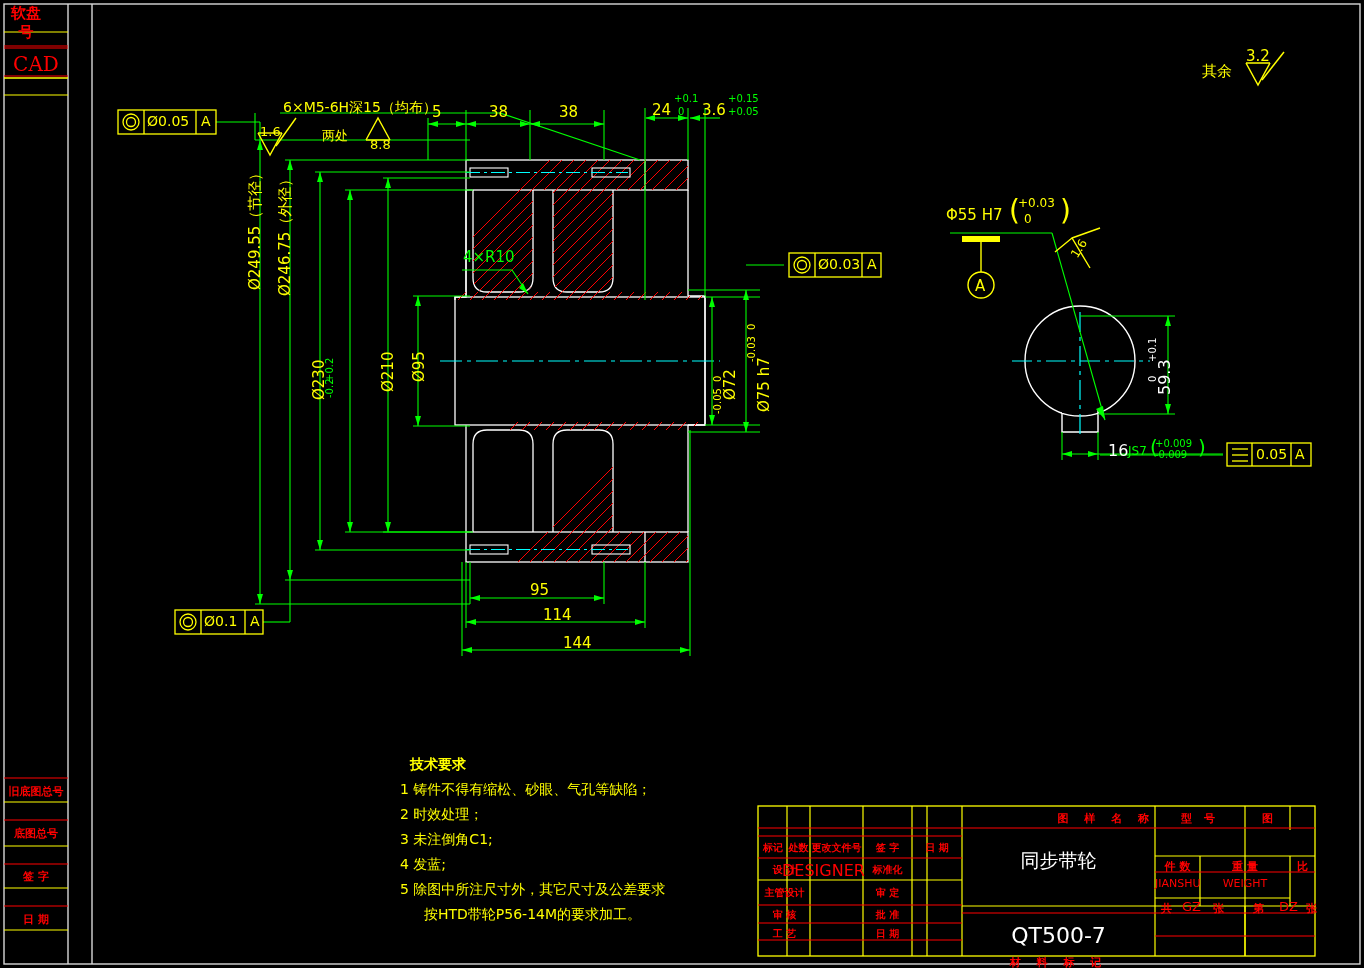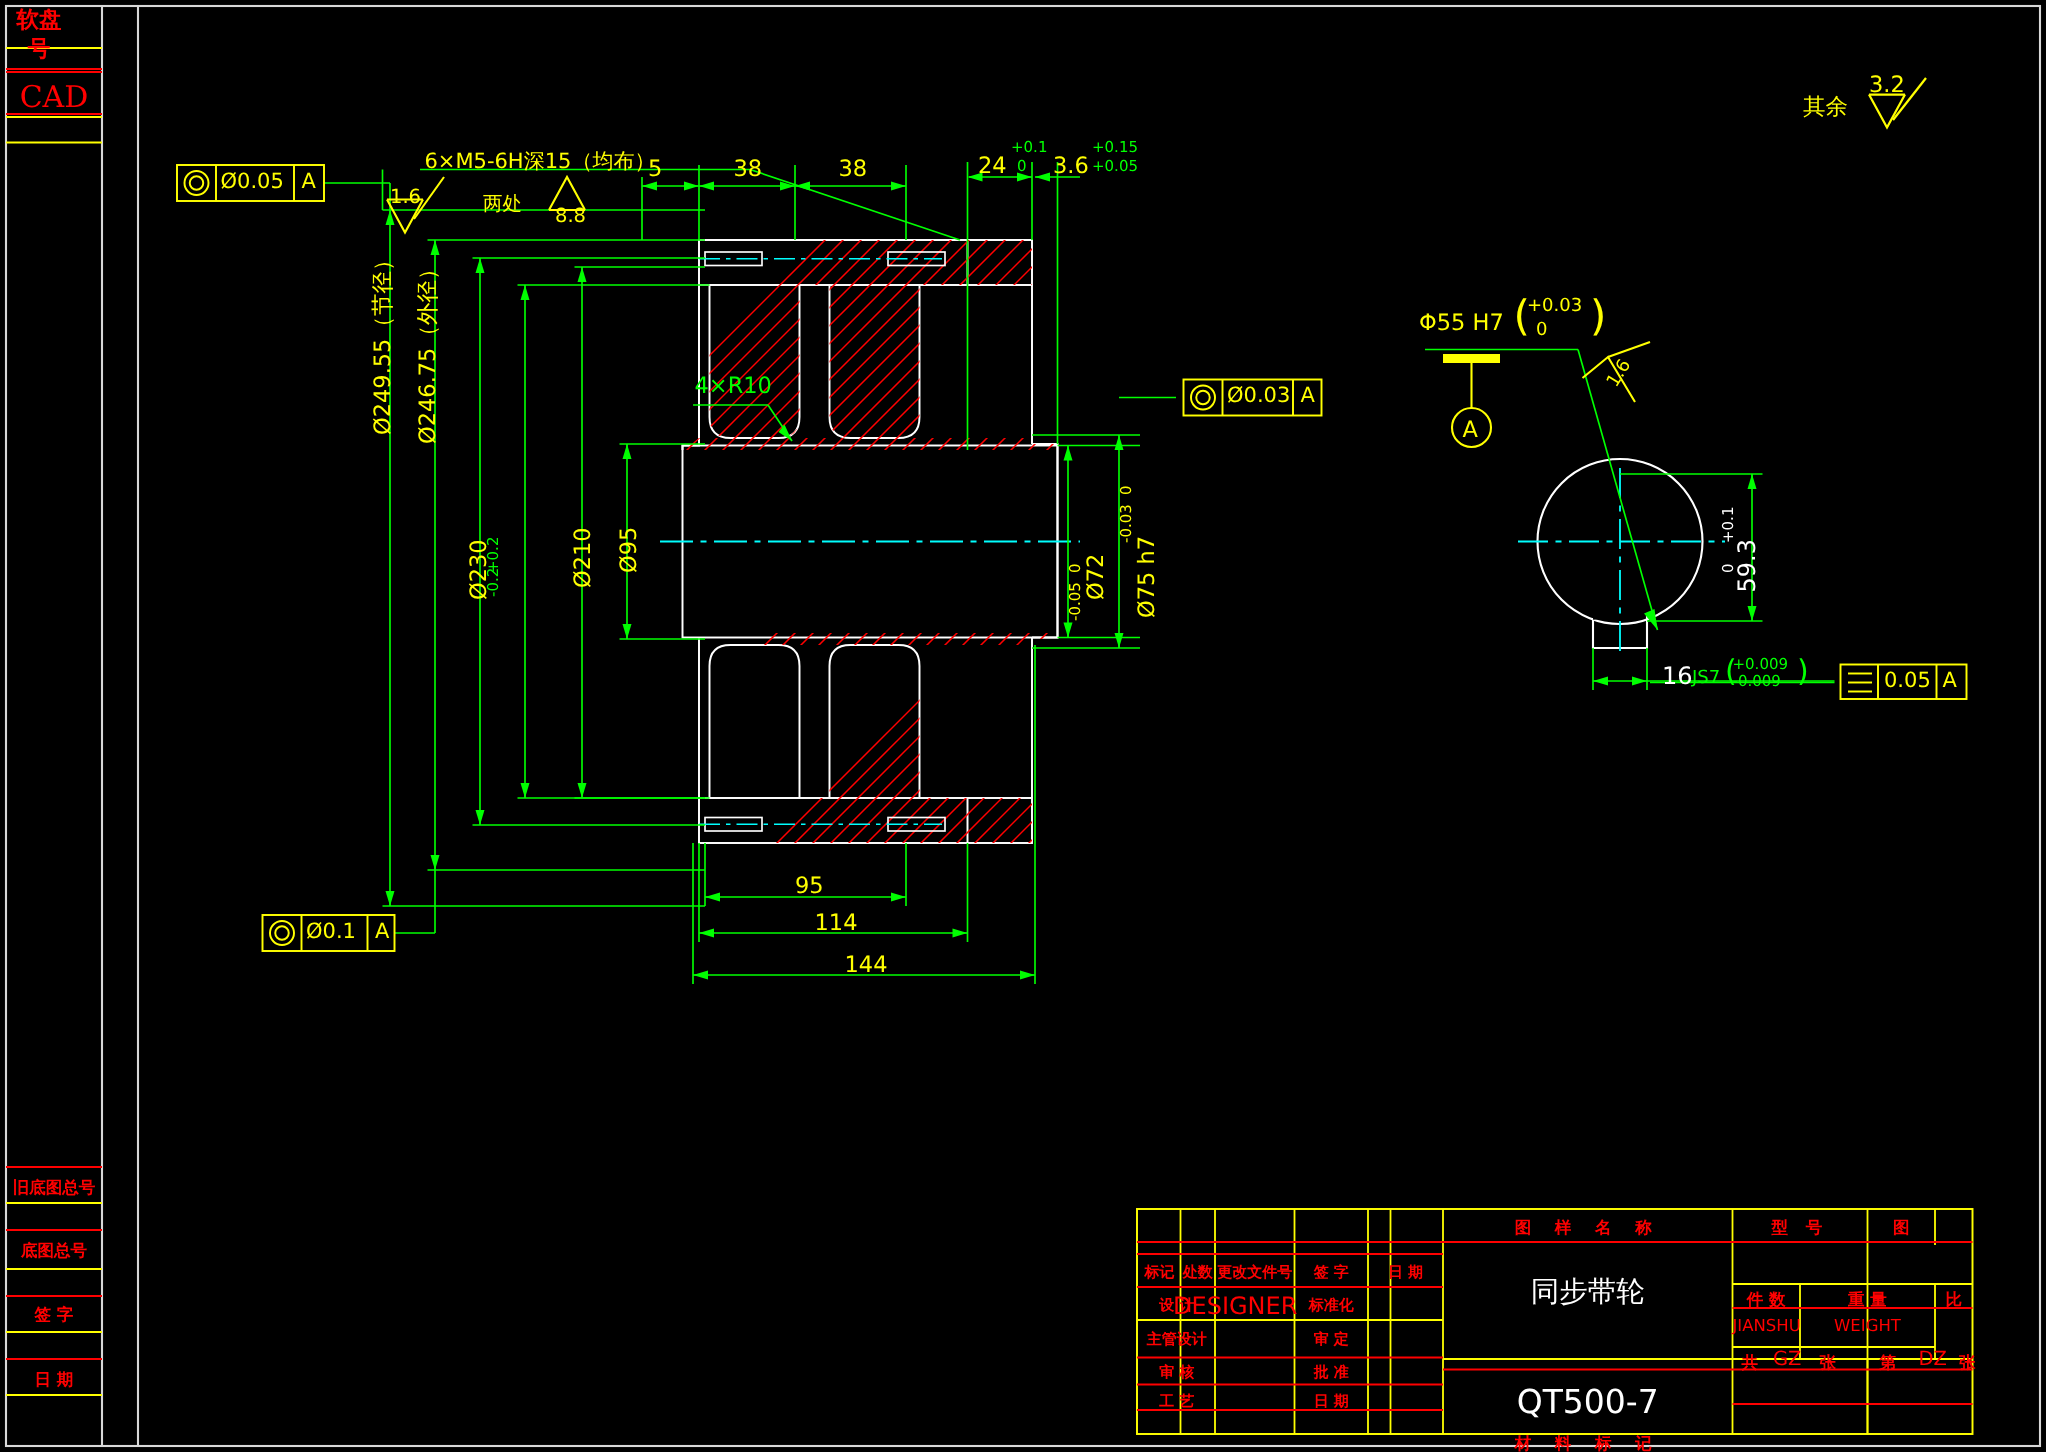--- a/index.html
+++ b/index.html
@@ -544,41 +544,50 @@
 <div style="position:absolute;left:1147px;top:362px;transform:rotate(-90deg);transform-origin:left top;color:#ffffff;font-size:10px;white-space:nowrap;">+0.1</div>
 <div style="position:absolute;left:1147px;top:382px;transform:rotate(-90deg);transform-origin:left top;color:#ffffff;font-size:10px;white-space:nowrap;">0</div>
 
 <div style="position:absolute;left:1108px;top:441px;color:#ffffff;font-size:16px;">16</div>
 <div style="position:absolute;left:1128px;top:444px;color:#00ff00;font-size:12px;">JS7</div>
 <div style="position:absolute;left:1155px;top:438px;color:#00ff00;font-size:10px;">+0.009</div>
 <div style="position:absolute;left:1155px;top:449px;color:#00ff00;font-size:10px;">-0.009</div>
 <div style="position:absolute;left:1150px;top:435px;color:#00ff00;font-size:20px;">(</div>
 <div style="position:absolute;left:1198px;top:435px;color:#00ff00;font-size:20px;">)</div>
 
+<div style="position:absolute;left:400px;top:752px;width:290px;color:#ffff00;font-size:14px;line-height:25px;">
+  <div style="margin-left:10px;font-weight:bold;">技术要求</div>
+  <div>1 铸件不得有缩松、砂眼、气孔等缺陷；</div>
+  <div>2 时效处理；</div>
+  <div>3 未注倒角C1;</div>
+  <div>4 发蓝;</div>
+  <div>5 除图中所注尺寸外，其它尺寸及公差要求</div>
+  <div style="margin-left:24px;">按HTD带轮P56-14M的要求加工。</div>
+</div>
 
 <div style="position:absolute;left:759px;top:841px;width:28px;text-align:center;color:#ff0000;font-size:10px;font-weight:bold;">标记</div>
 <div style="position:absolute;left:787px;top:841px;width:23px;text-align:center;color:#ff0000;font-size:10px;font-weight:bold;">处数</div>
 <div style="position:absolute;left:810px;top:841px;width:53px;text-align:center;color:#ff0000;font-size:10px;font-weight:bold;">更改文件号</div>
 <div style="position:absolute;left:863px;top:841px;width:49px;text-align:center;color:#ff0000;font-size:10px;font-weight:bold;">签  字</div>
 <div style="position:absolute;left:912px;top:841px;width:50px;text-align:center;color:#ff0000;font-size:10px;font-weight:bold;">日 期</div>
 
 <div style="position:absolute;left:759px;top:863px;width:51px;text-align:center;color:#ff0000;font-size:10px;font-weight:bold;">设  计</div>
 <div style="position:absolute;left:782px;top:861px;color:#ff0000;font-size:16px;font-family:'DejaVu Sans',sans-serif;">DESIGNER</div>
 <div style="position:absolute;left:863px;top:863px;width:49px;text-align:center;color:#ff0000;font-size:10px;font-weight:bold;">标准化</div>
 
 <div style="position:absolute;left:759px;top:886px;width:51px;text-align:center;color:#ff0000;font-size:10px;font-weight:bold;">主管设计</div>
 <div style="position:absolute;left:863px;top:886px;width:49px;text-align:center;color:#ff0000;font-size:10px;font-weight:bold;">审  定</div>
 
 <div style="position:absolute;left:759px;top:908px;width:51px;text-align:center;color:#ff0000;font-size:10px;font-weight:bold;">审  核</div>
 <div style="position:absolute;left:863px;top:908px;width:49px;text-align:center;color:#ff0000;font-size:10px;font-weight:bold;">批  准</div>
 
 <div style="position:absolute;left:759px;top:927px;width:51px;text-align:center;color:#ff0000;font-size:10px;font-weight:bold;">工  艺</div>
 <div style="position:absolute;left:863px;top:927px;width:49px;text-align:center;color:#ff0000;font-size:10px;font-weight:bold;">日  期</div>
 
-<div style="position:absolute;left:962px;top:811px;width:193px;text-align:center;color:#ff0000;font-size:11px;font-weight:bold;letter-spacing:6px;">图  样  名  称</div>
+<div style="position:absolute;left:962px;top:811px;width:193px;text-align:right;color:#ff0000;font-size:11px;font-weight:bold;letter-spacing:6px;">图  样  名  称</div>
 <div style="position:absolute;left:962px;top:848px;width:193px;text-align:center;color:#ffffff;font-size:19px;">同步带轮</div>
 <div style="position:absolute;left:962px;top:909px;width:193px;text-align:center;color:#ff0000;font-size:11px;font-weight:bold;letter-spacing:6px;margin-top:46px;">材  料  标  记</div>
 <div style="position:absolute;left:962px;top:923px;width:193px;text-align:center;color:#ffffff;font-size:22px;">QT500-7</div>
 
 <div style="position:absolute;left:1155px;top:811px;width:90px;text-align:center;color:#ff0000;font-size:11px;font-weight:bold;letter-spacing:4px;">型        号</div>
 <div style="position:absolute;left:1245px;top:811px;width:45px;text-align:center;color:#ff0000;font-size:11px;font-weight:bold;">图</div>
 <div style="position:absolute;left:1155px;top:859px;width:45px;text-align:center;color:#ff0000;font-size:11px;font-weight:bold;">件    数</div>
 <div style="position:absolute;left:1200px;top:859px;width:90px;text-align:center;color:#ff0000;font-size:11px;font-weight:bold;">重    量</div>
 <div style="position:absolute;left:1290px;top:859px;width:25px;text-align:center;color:#ff0000;font-size:11px;font-weight:bold;">比</div>
 <div style="position:absolute;left:1155px;top:877px;width:45px;text-align:center;color:#ff0000;font-size:11px;">JIANSHU</div>

